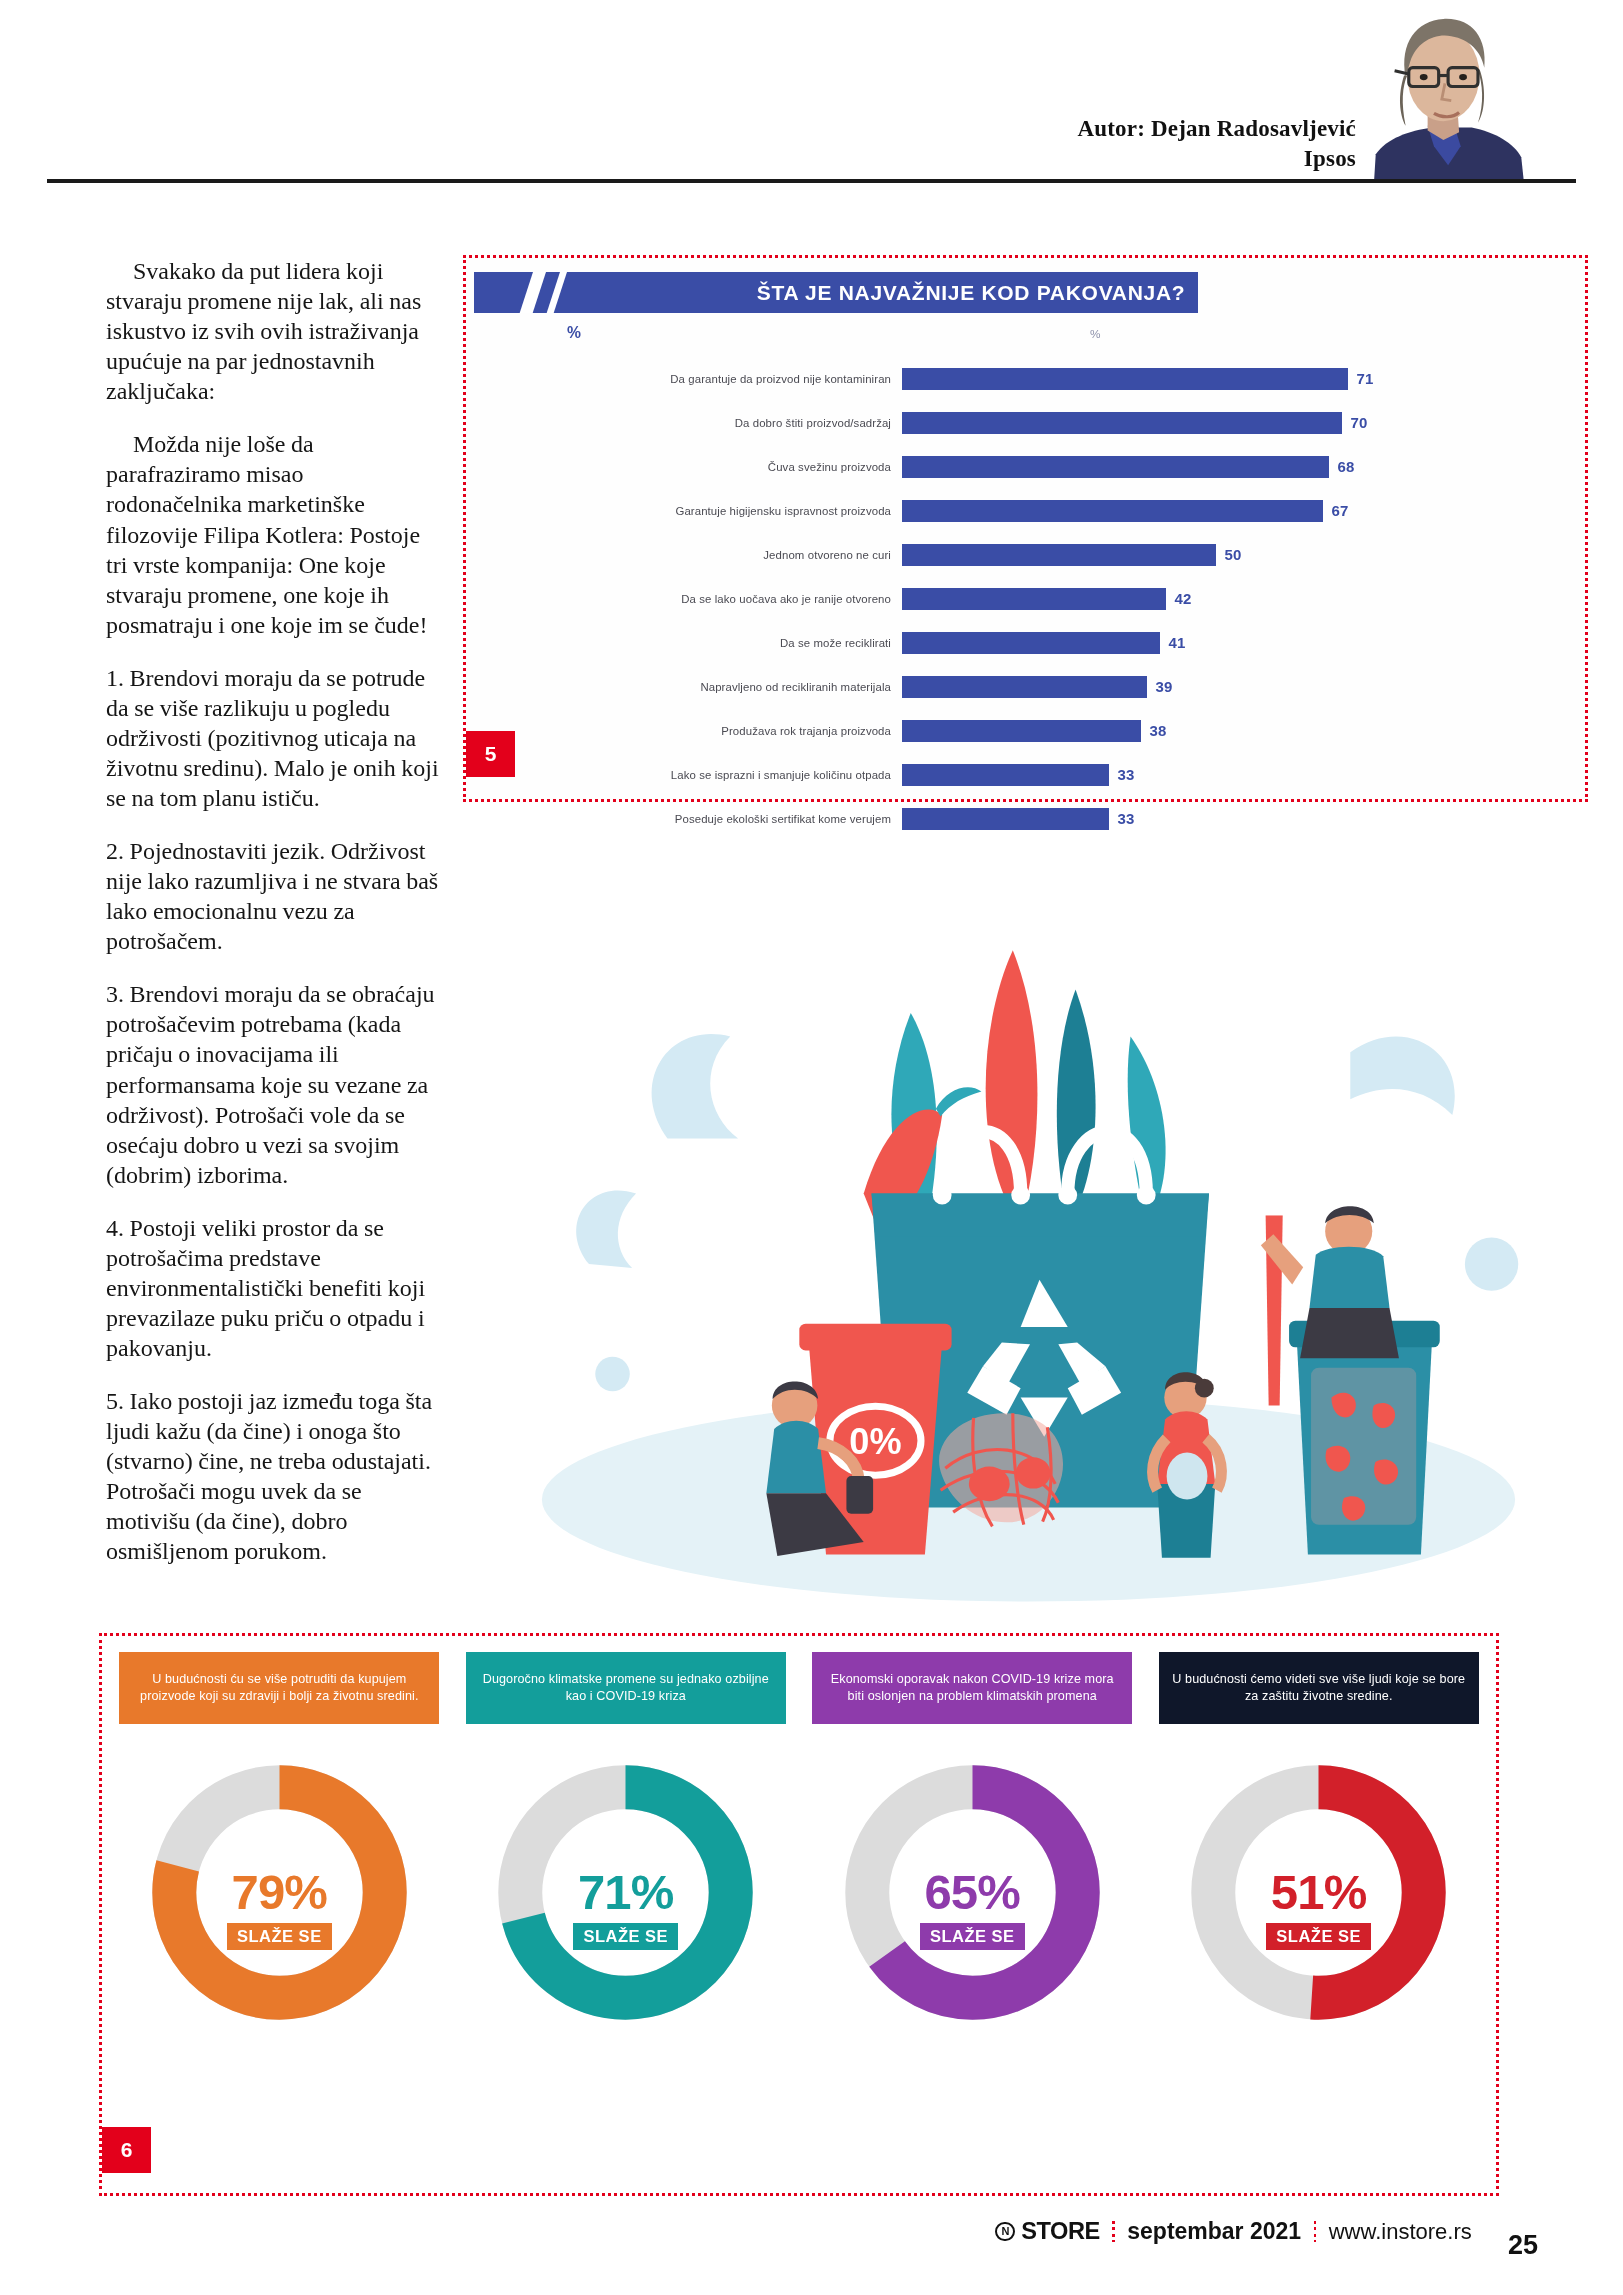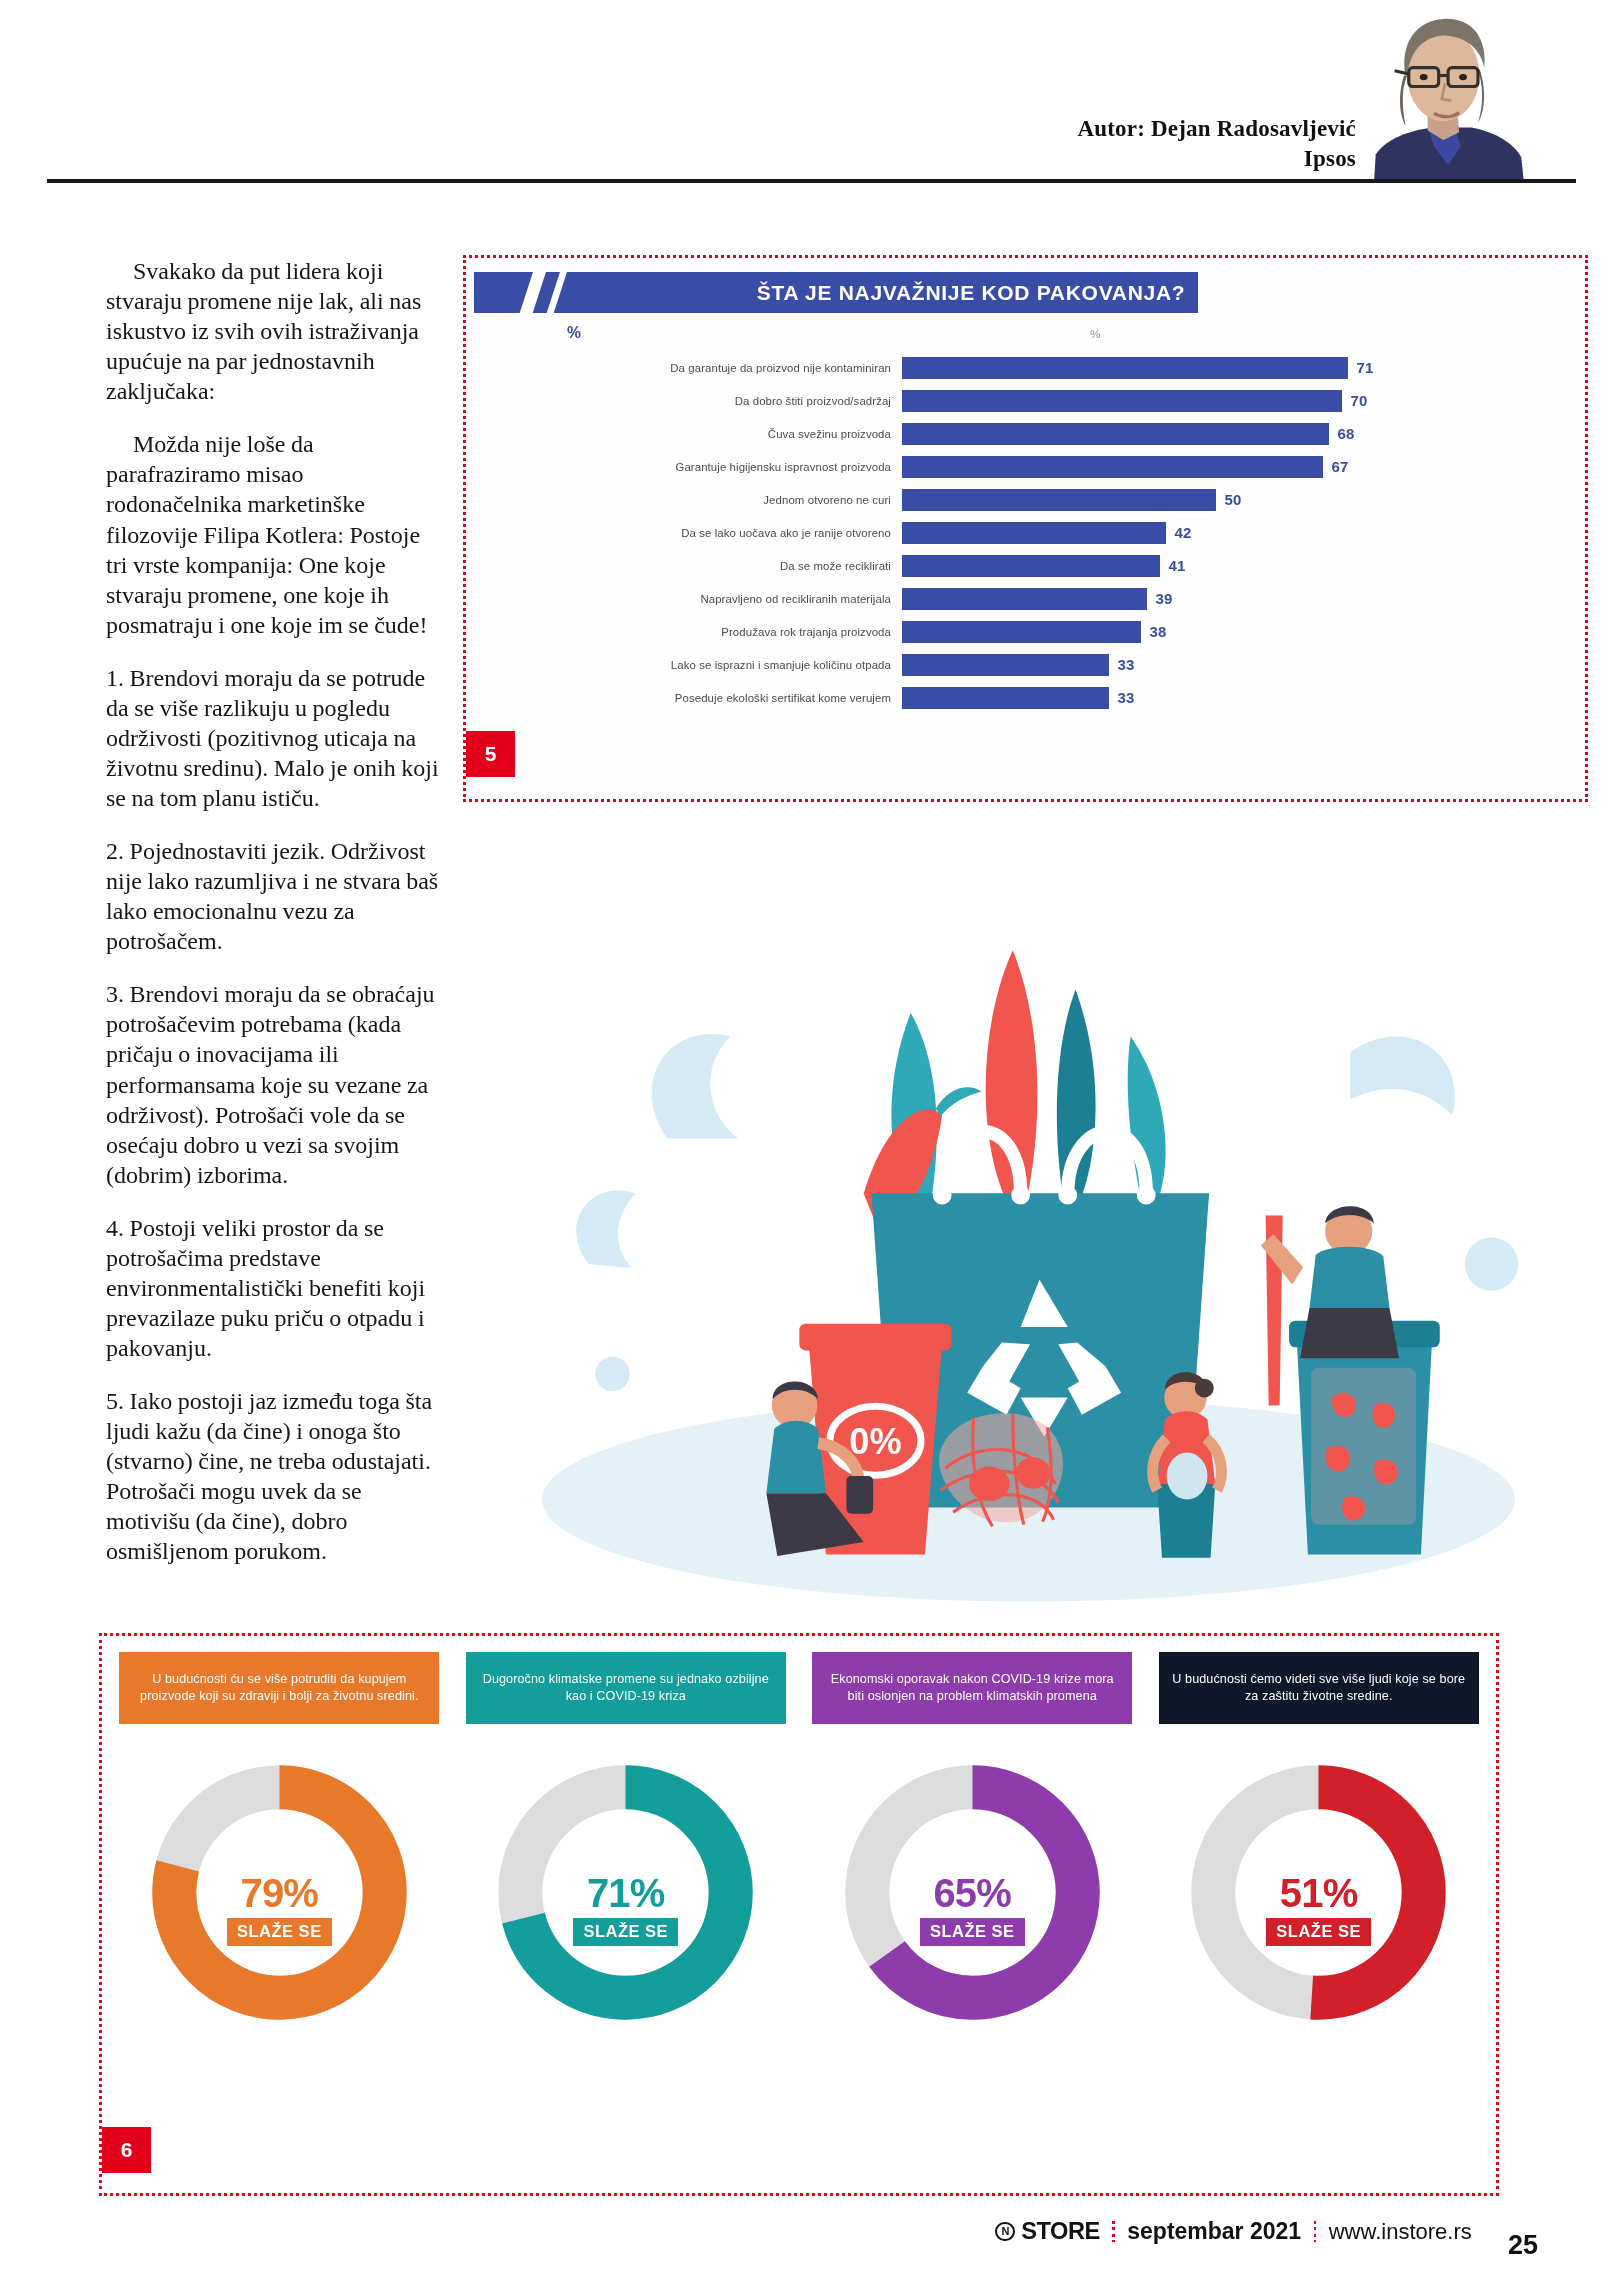--- a/index.html
+++ b/index.html
@@ -146,20 +146,21 @@
     left: 0;
     top: 93px;
     width: 100%;
     height: 416px;
   }
   .bar-row {
     position: relative;
     height: 33px;
     display: flex;
     align-items: center;
+    margin-top: 11px;
   }
   .bar-label {
     width: 436px;
     text-align: right;
     padding-right: 11px;
     font-family: "Liberation Sans", sans-serif;
     font-size: 11.4px;
     color: #4a4a52;
     white-space: nowrap;
     letter-spacing: 0.1px;
@@ -256,21 +257,21 @@
     left: 0; top: 0;
     width: 267px; height: 267px;
     display: flex;
     flex-direction: column;
     align-items: center;
     justify-content: center;
   }
   .donut-pct {
     font-family: "Liberation Sans", sans-serif;
     font-weight: bold;
-    font-size: 40px;
+    font-size: 49px;
     line-height: 1;
     letter-spacing: -0.8px;
     margin-top: 34px;
   }
   .donut-badge {
     margin-top: 5.5px;
     padding: 3.9px 10.2px 4.7px;
     font-family: "Liberation Sans", sans-serif;
     font-weight: bold;
     font-size: 16.5px;

